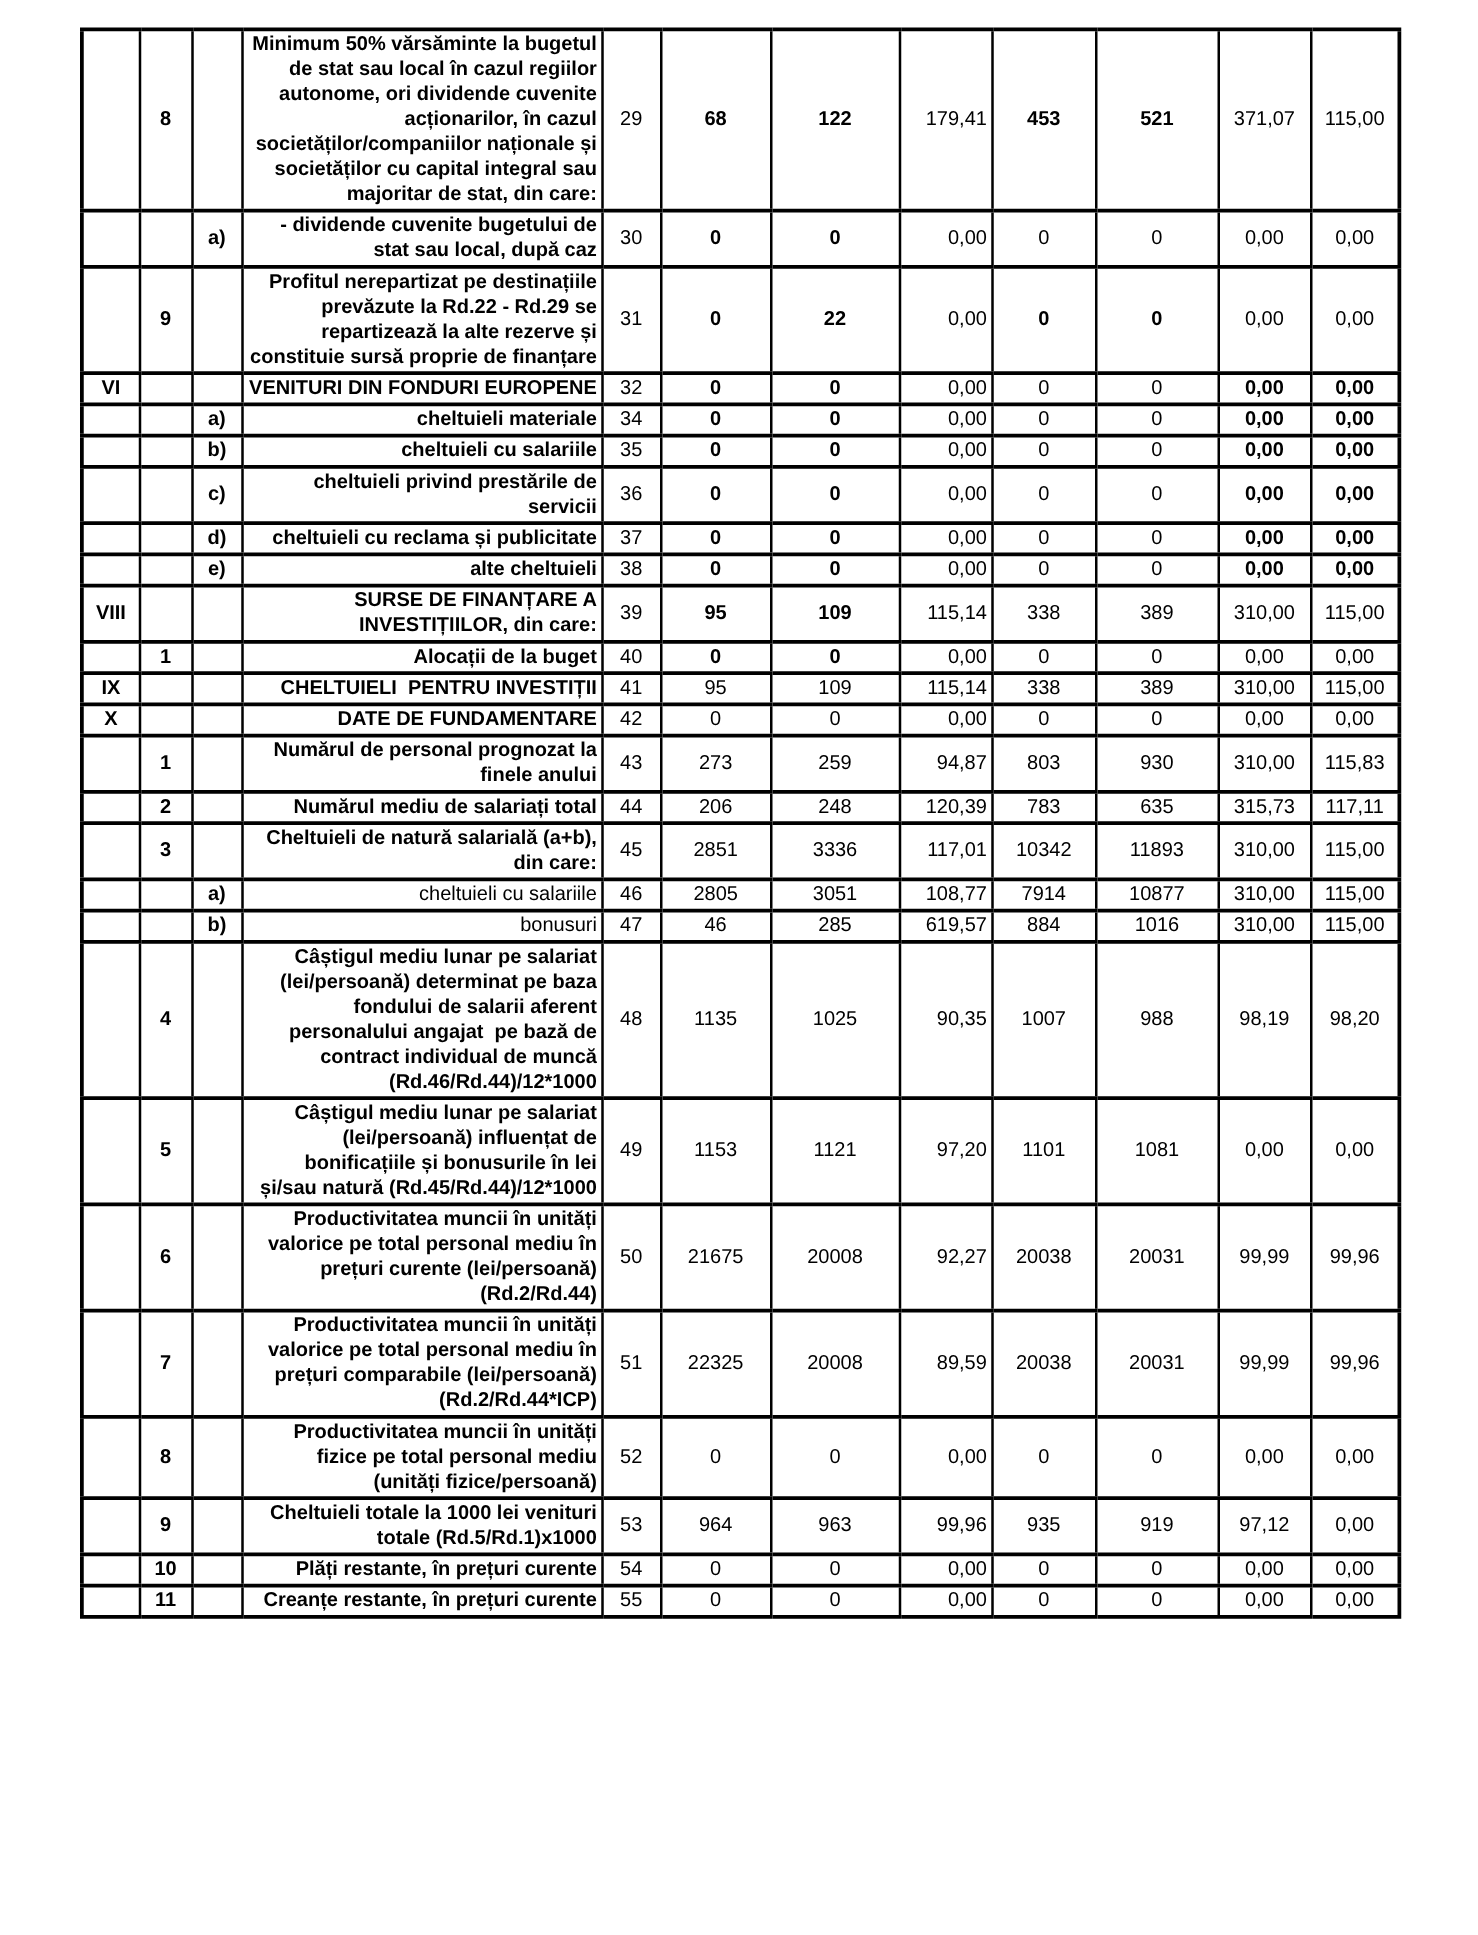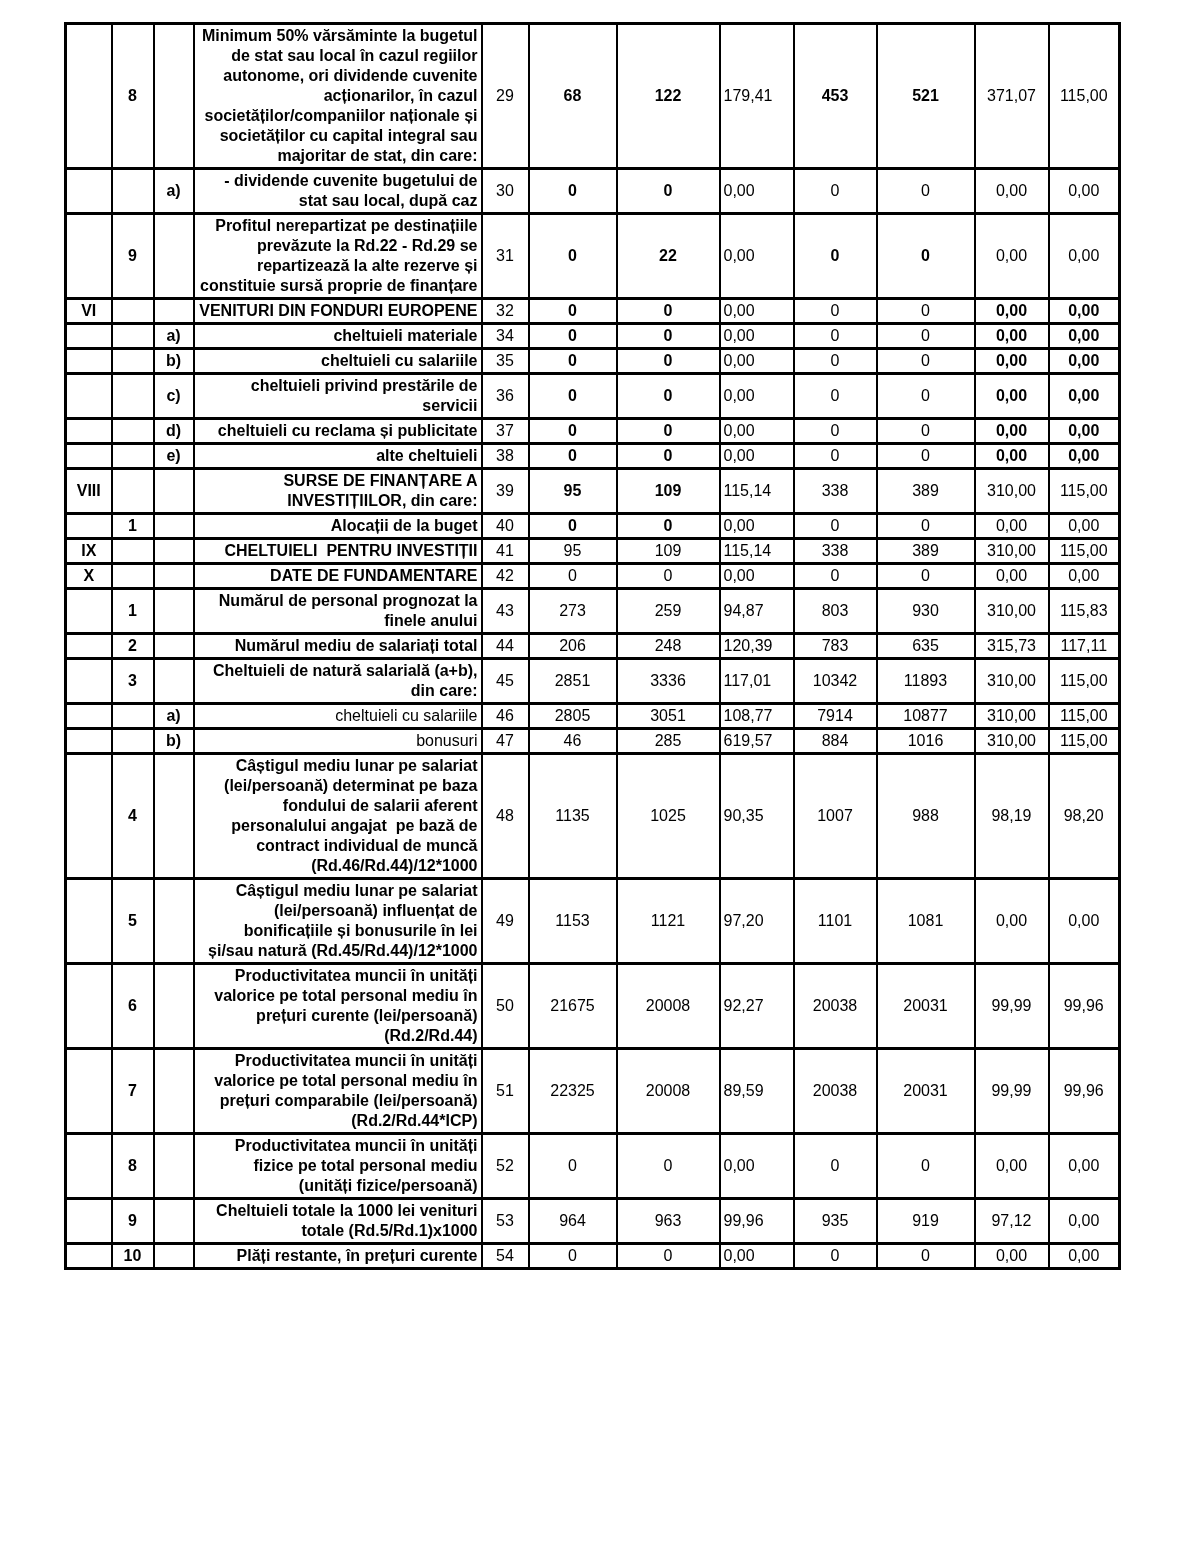--- a/index.html
+++ b/index.html
@@ -28,21 +28,21 @@
     border-bottom-width: 3px;
     vertical-align: middle;
     font-size: 16px;
     line-height: 20px;
     padding: 1px 3px;
     overflow: hidden;
     word-wrap: break-word;
   }
   td.l { text-align: right; padding: 1px 2px 1px 8px; }
   td.c { text-align: center; }
-  td.r { padding-right: 9px; }
+  td.r { text-align: right; padding-right: 9px; }
   .b { font-weight: bold; }
   .ind { text-indent: 20px; }
 </style>
 </head>
 <body>
 
 <div class="page">
   <div class="sheet">
     <table class="budget">
       <colgroup>
@@ -430,16 +430,30 @@
     <td class="c">54</td>
     <td class="c">0</td>
     <td class="c">0</td>
     <td class="r">0,00</td>
     <td class="c">0</td>
     <td class="c">0</td>
     <td class="c">0,00</td>
     <td class="c">0,00</td>
   </tr>
 
+  <tr>
+    <td class="c b"></td>
+    <td class="c b">11</td>
+    <td class="c b"></td>
+    <td class="l b">Creanțe restante, în prețuri curente</td>
+    <td class="c">55</td>
+    <td class="c">0</td>
+    <td class="c">0</td>
+    <td class="r">0,00</td>
+    <td class="c">0</td>
+    <td class="c">0</td>
+    <td class="c">0,00</td>
+    <td class="c">0,00</td>
+  </tr>
 </tbody>
     </table>
   </div>
 </div>
 
 </body></html>

